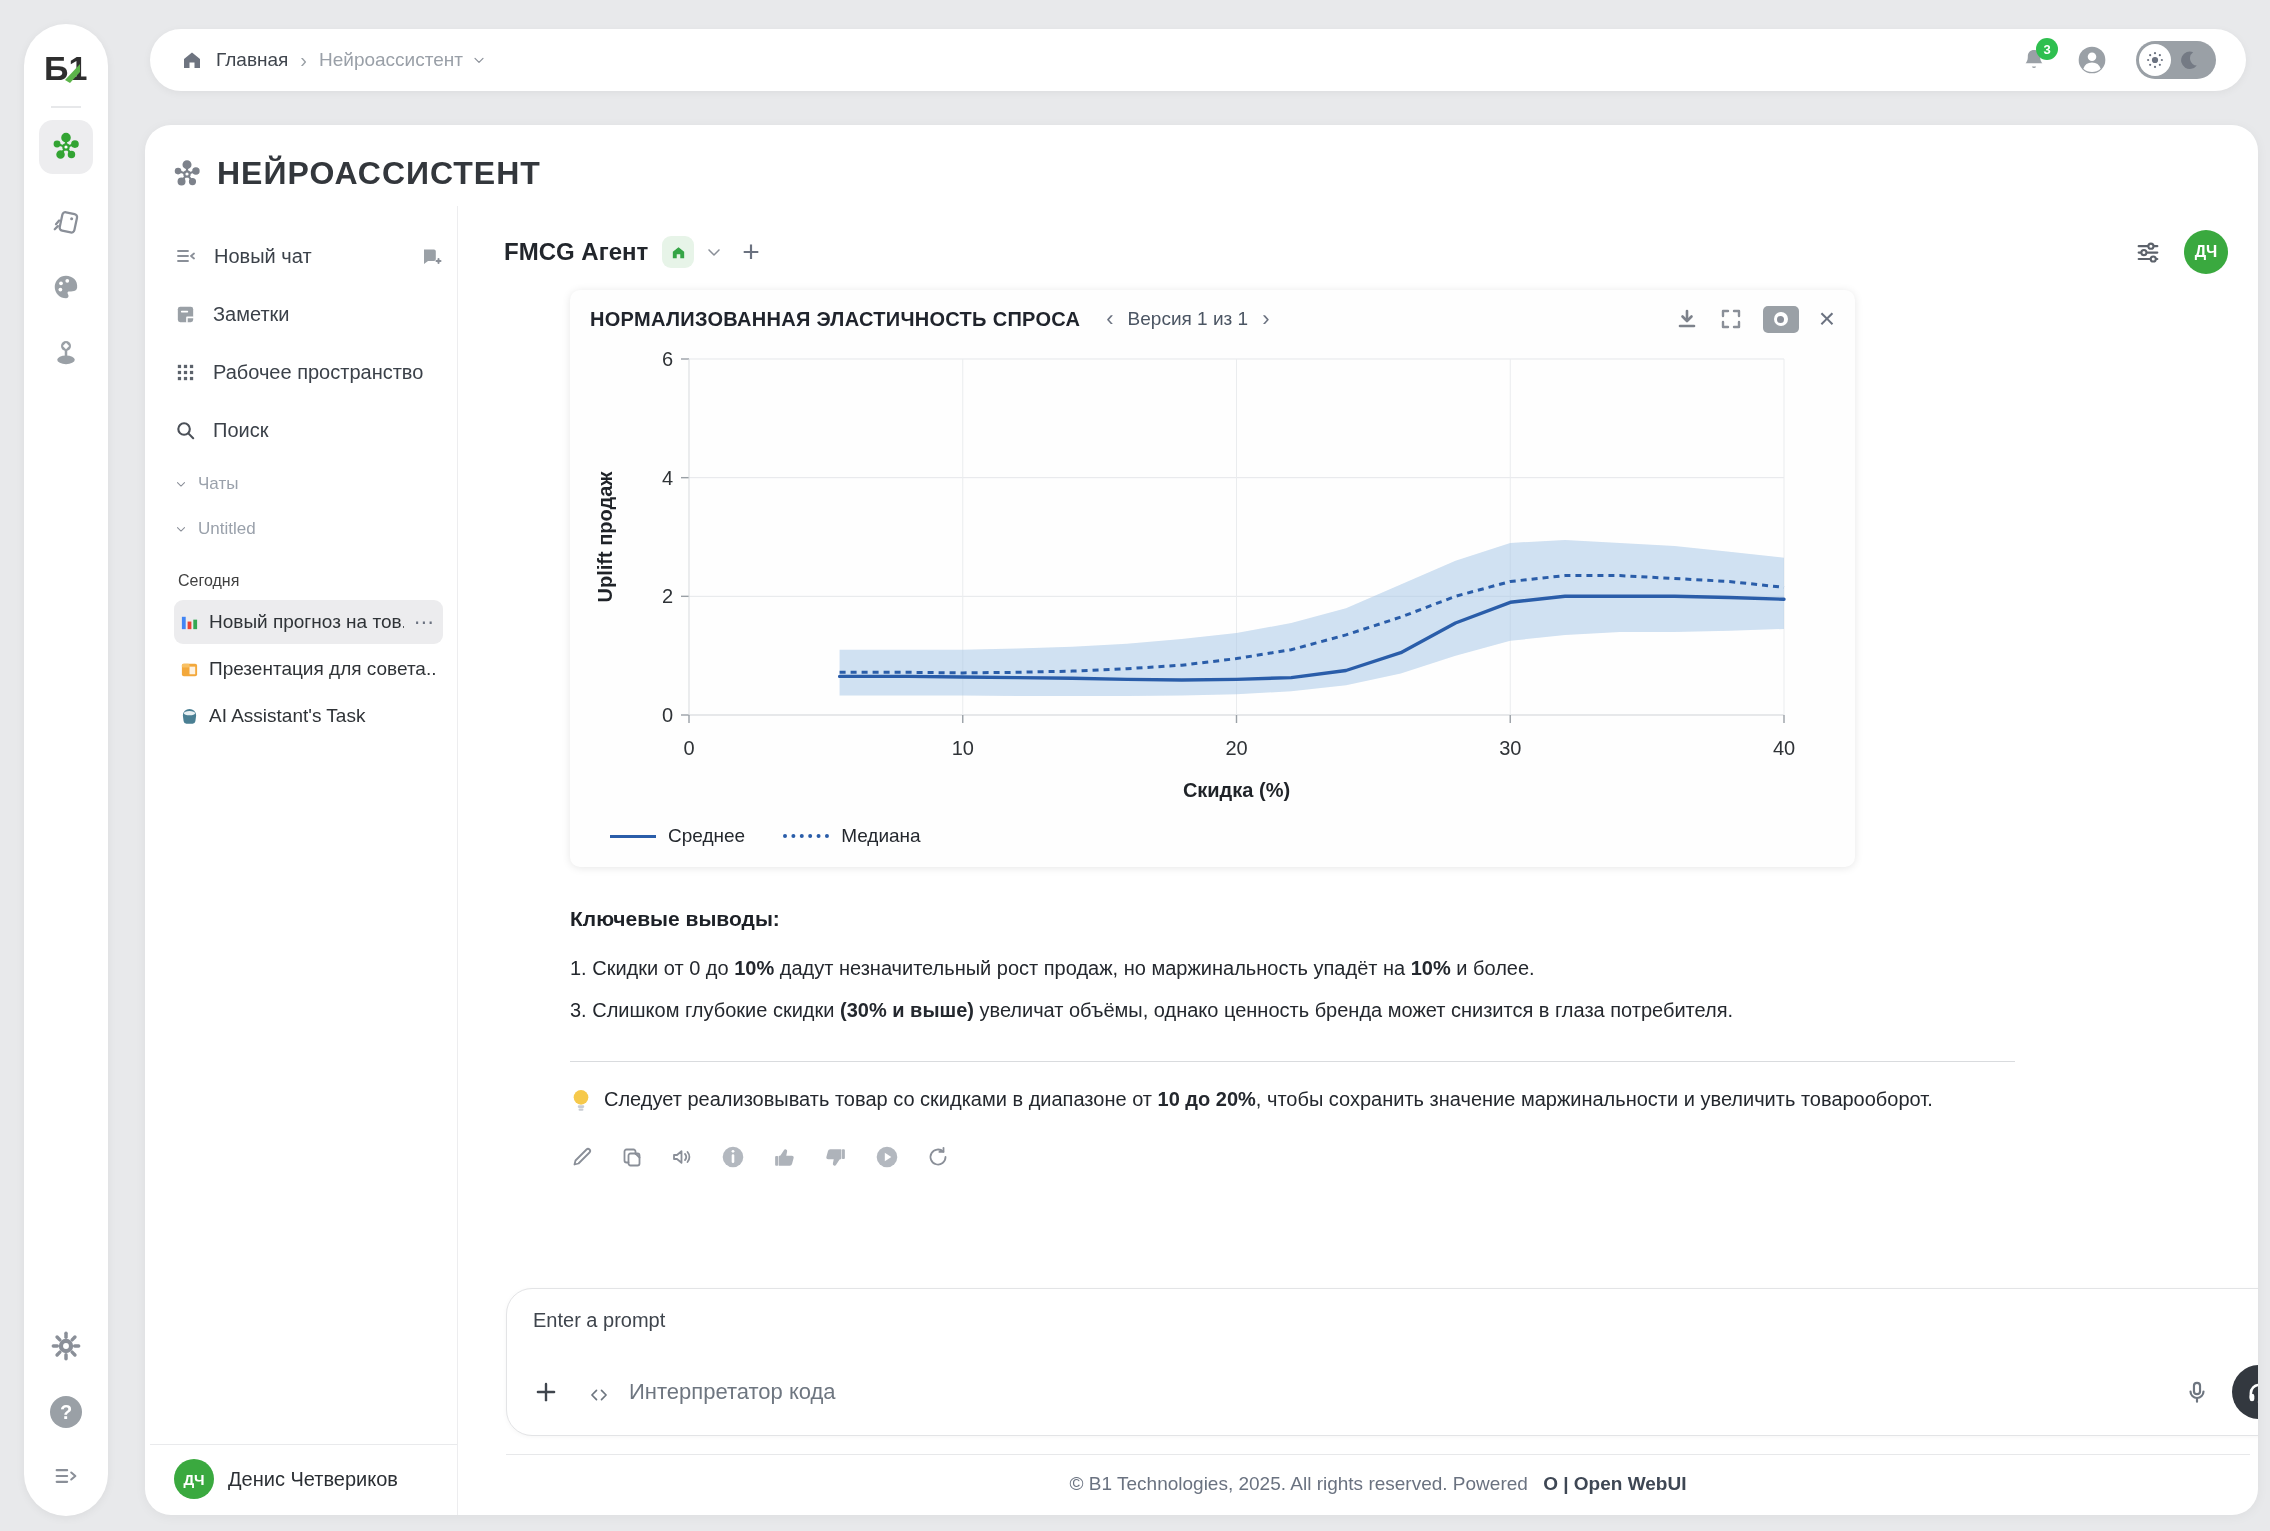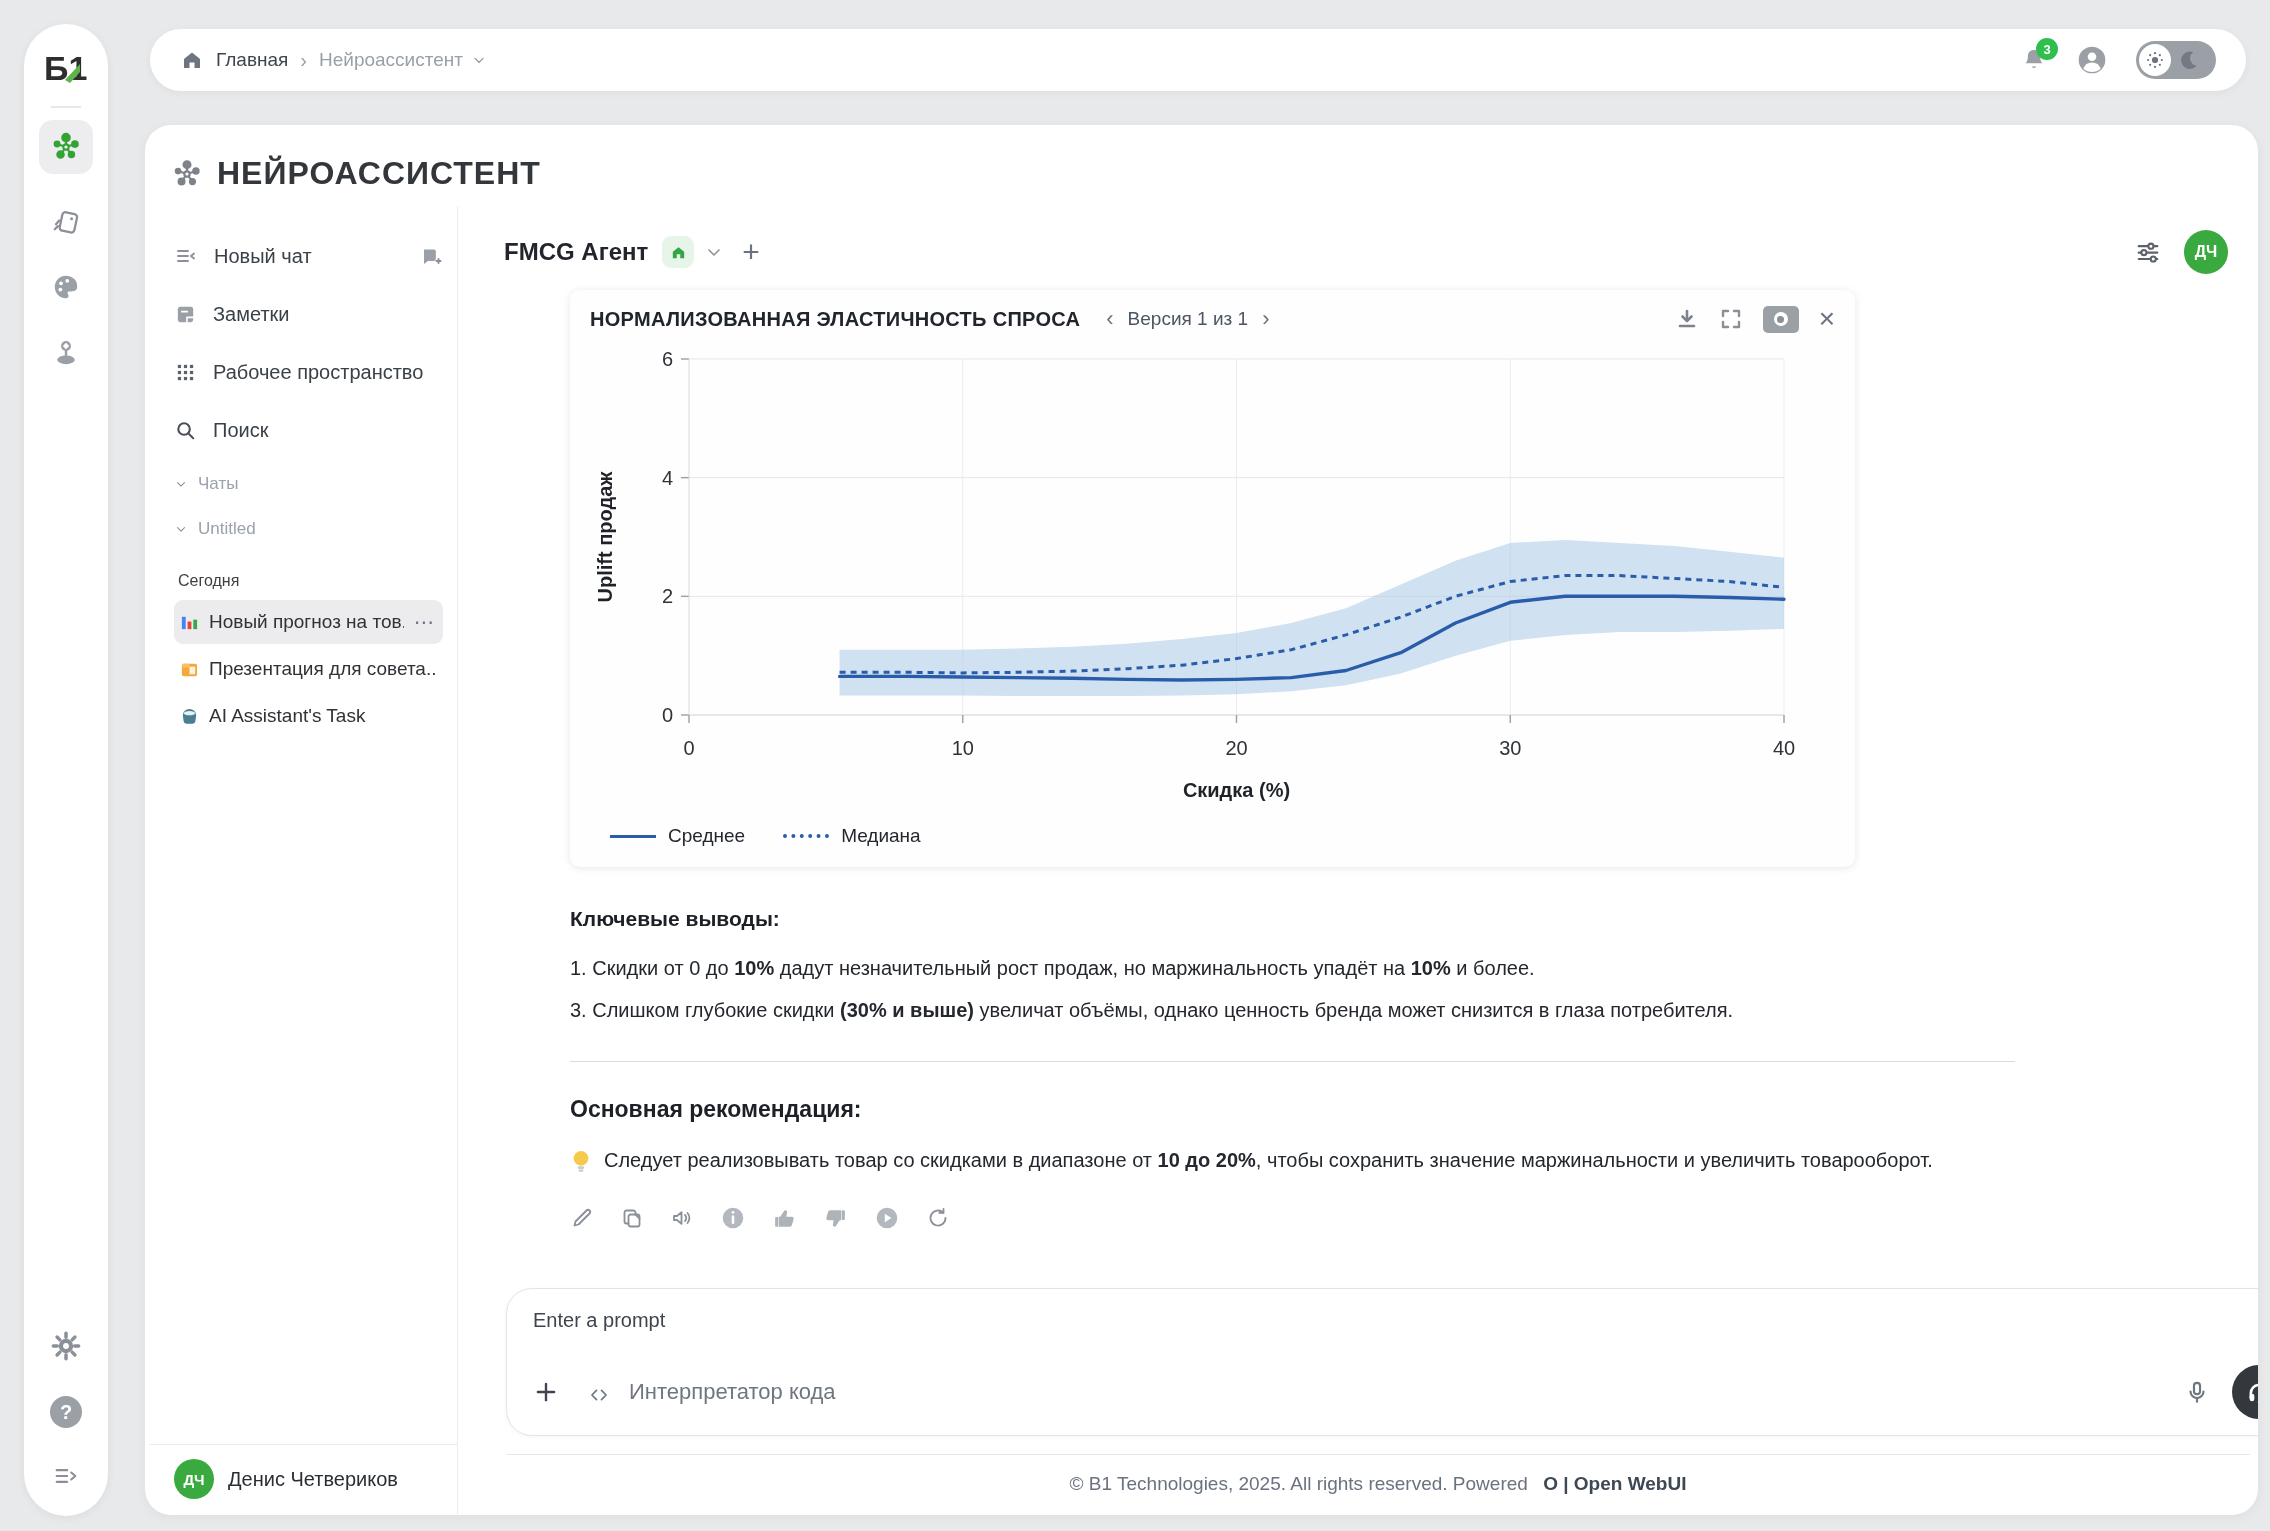--- a/index.html
+++ b/index.html
@@ -465,21 +465,20 @@
         </div>
 
         <div class="findings-title">Ключевые выводы:</div>
         <div class="findings-list">
           <div><span>1. Скидки от 0 до </span><span style="font-weight: 700;">10%</span><span> дадут незначительный рост продаж, но маржинальность упадёт на </span><span style="font-weight: 700;">10%</span><span> и более.</span></div>
           <div><span>3. Слишком глубокие скидки </span><span style="font-weight: 700;">(30% и выше)</span><span> увеличат объёмы, однако ценность бренда может снизится в глаза потребителя.</span></div>
         </div>
 
         <hr class="msg-hr">
 
-        <div class="rec-title">Основная рекомендация:</div>
         <div class="rec-line">
           <svg width="22" height="26" viewBox="0 0 24 28" style="flex:none; margin-top:2px;">
             <circle cx="12" cy="10" r="8" fill="#f6c94b"></circle>
             <rect x="8.5" y="18.5" width="7" height="3" rx="1.2" fill="#c9cdd3"></rect>
             <rect x="9.3" y="22.3" width="5.4" height="2.4" rx="1.2" fill="#c9cdd3"></rect>
           </svg>
           <span><span>Следует реализовывать товар со скидками в диапазоне от </span><span style="font-weight: 700;">10 до 20%</span><span>, чтобы сохранить значение маржинальности и увеличить товарооборот.</span></span>
         </div>
 
         <div class="actions">

